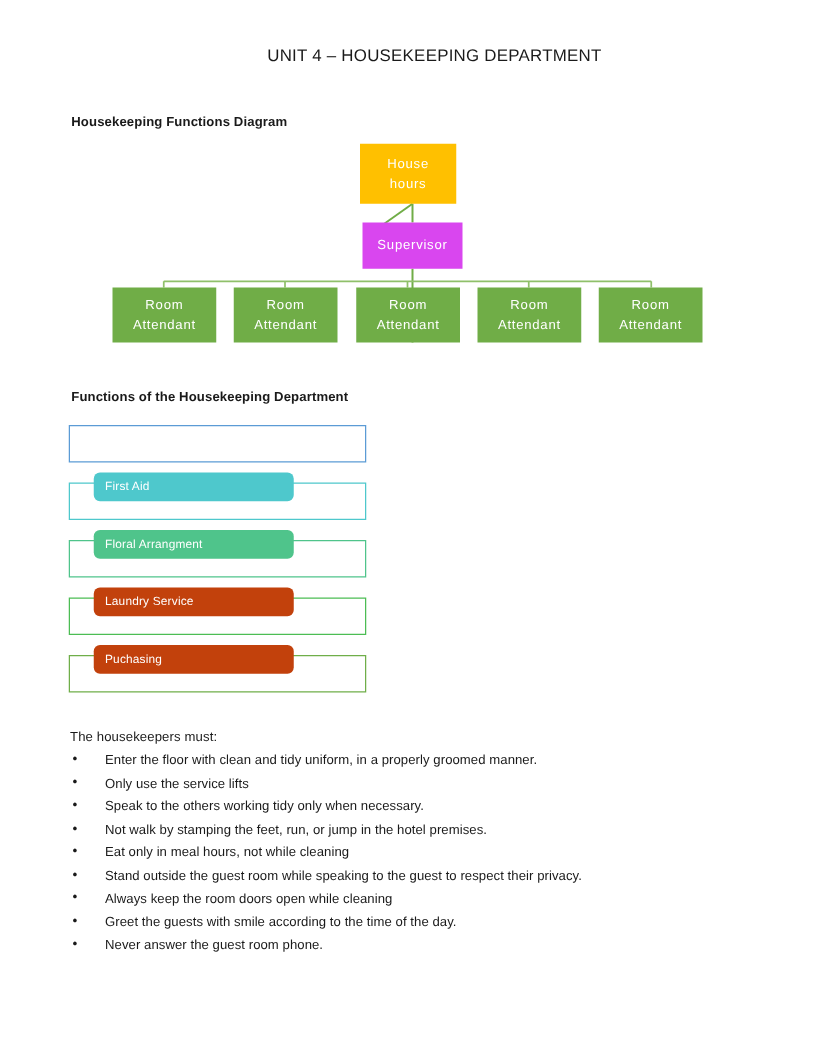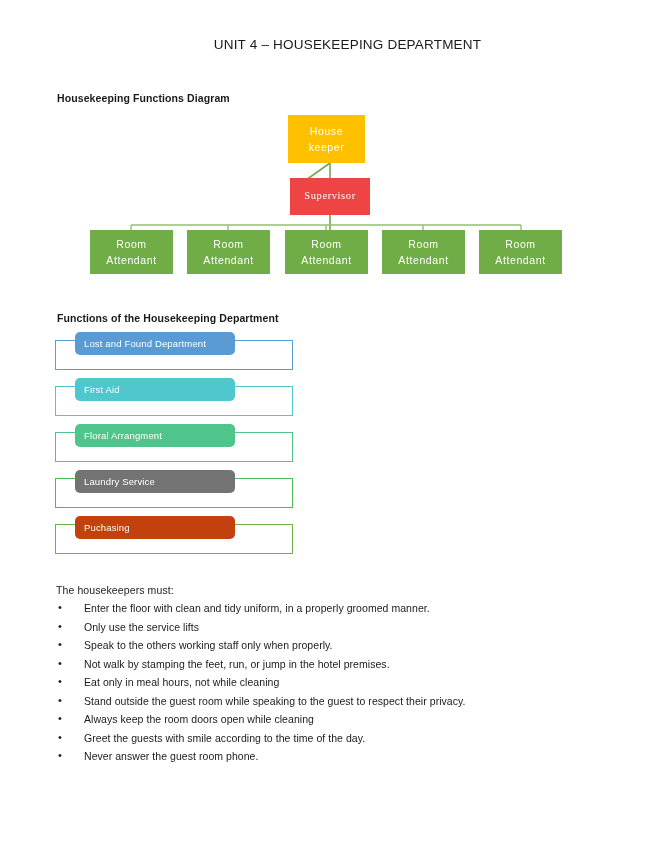--- a/index.html
+++ b/index.html
@@ -205,24 +205,24 @@
 
       <line x1="131" y1="117" x2="131" y2="122" stroke="#8fc06a" stroke-width="1.4"></line>
       <line x1="228" y1="117" x2="228" y2="122" stroke="#8fc06a" stroke-width="1.4"></line>
       <line x1="326" y1="117" x2="326" y2="122" stroke="#8fc06a" stroke-width="1.4"></line>
       <line x1="423" y1="117" x2="423" y2="122" stroke="#8fc06a" stroke-width="1.4"></line>
       <line x1="521" y1="117" x2="521" y2="122" stroke="#8fc06a" stroke-width="1.4"></line>
     </svg>
 
     <div class="org-box box-housekeeper" style="background: rgb(255, 192, 0);">
       <span class="ln">House</span>
-      <span class="ln">keeper</span>
-    </div>
-
-    <div class="org-box box-supervisor" style="background: #ef4444; font-family: Liberation Serif, serif;">
+      <span class="ln">hours</span>
+    </div>
+
+    <div class="org-box box-supervisor" style="background: #d946ef;">
       <span class="ln">Supervisor</span>
     </div>
 
     <div class="org-box box-attendant att-0" style="background: rgb(112, 173, 71);">
       <span class="ln">Room</span>
       <span class="ln">Attendant</span>
     </div>
     <div class="org-box box-attendant att-1" style="background: rgb(112, 173, 71);">
       <span class="ln">Room</span>
       <span class="ln">Attendant</span>
@@ -240,60 +240,57 @@
       <span class="ln">Attendant</span>
     </div>
   </div>
 
   <div class="section-heading heading-functions">Functions of the Housekeeping Department</div>
 
   <div class="functions">
 
     <div class="func-row fr-0">
       <div class="func-outline" style="border-color: rgb(91, 155, 213);"></div>
-      <div class="func-pill" style="background: rgb(91, 155, 213);">
-        <span>Lost and Found Department</span>
-      </div>
     </div>
 
     <div class="func-row fr-1">
       <div class="func-outline" style="border-color: rgb(78, 200, 204);"></div>
       <div class="func-pill" style="background: rgb(78, 200, 204);">
         <span>First Aid</span>
       </div>
     </div>
 
     <div class="func-row fr-2">
       <div class="func-outline" style="border-color: rgb(79, 196, 139);"></div>
       <div class="func-pill" style="background: rgb(79, 196, 139);">
         <span>Floral Arrangment</span>
       </div>
     </div>
 
     <div class="func-row fr-3">
       <div class="func-outline" style="border-color: rgb(76, 189, 84);"></div>
-      <div class="func-pill" style="background: #737373;">
+      <div class="func-pill" style="background: #c2410c;">
         <span>Laundry Service</span>
       </div>
     </div>
 
     <div class="func-row fr-4">
       <div class="func-outline" style="border-color: rgb(111, 174, 73);"></div>
       <div class="func-pill" style="background: #c2410c;">
         <span>Puchasing</span>
       </div>
     </div>
   </div>
 
   <div class="rules">
     <div class="rules-intro">The housekeepers must:</div>
     <ul>
       <li><span class="bull">•</span><span>Enter the floor with clean and tidy uniform, in a properly groomed manner.</span></li>
       <li><span class="bull">•</span><span>Only use the service lifts</span></li>
-      <li><span class="bull">•</span><span>Speak to the others working staff only when properly.</span></li>
+      <li><span class="bull">•</span><span>Speak to the others working tidy only when necessary.</span></li>
       <li><span class="bull">•</span><span>Not walk by stamping the feet, run, or jump in the hotel premises.</span></li>
       <li><span class="bull">•</span><span>Eat only in meal hours, not while cleaning</span></li>
       <li><span class="bull">•</span><span>Stand outside the guest room while speaking to the guest to respect their privacy.</span></li>
       <li><span class="bull">•</span><span>Always keep the room doors open while cleaning</span></li>
       <li><span class="bull">•</span><span>Greet the guests with smile according to the time of the day.</span></li>
       <li><span class="bull">•</span><span>Never answer the guest room phone.</span></li>
     </ul>
   </div>
 
 </div>

